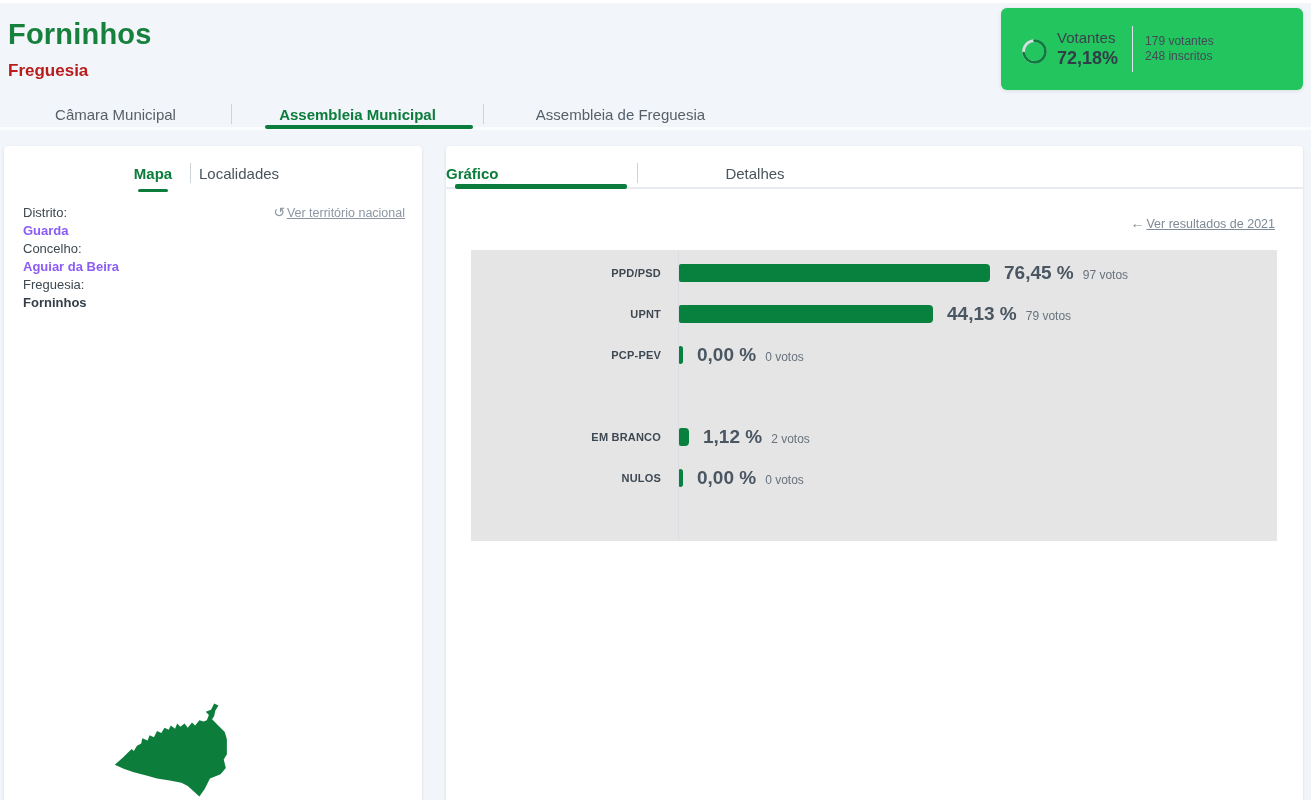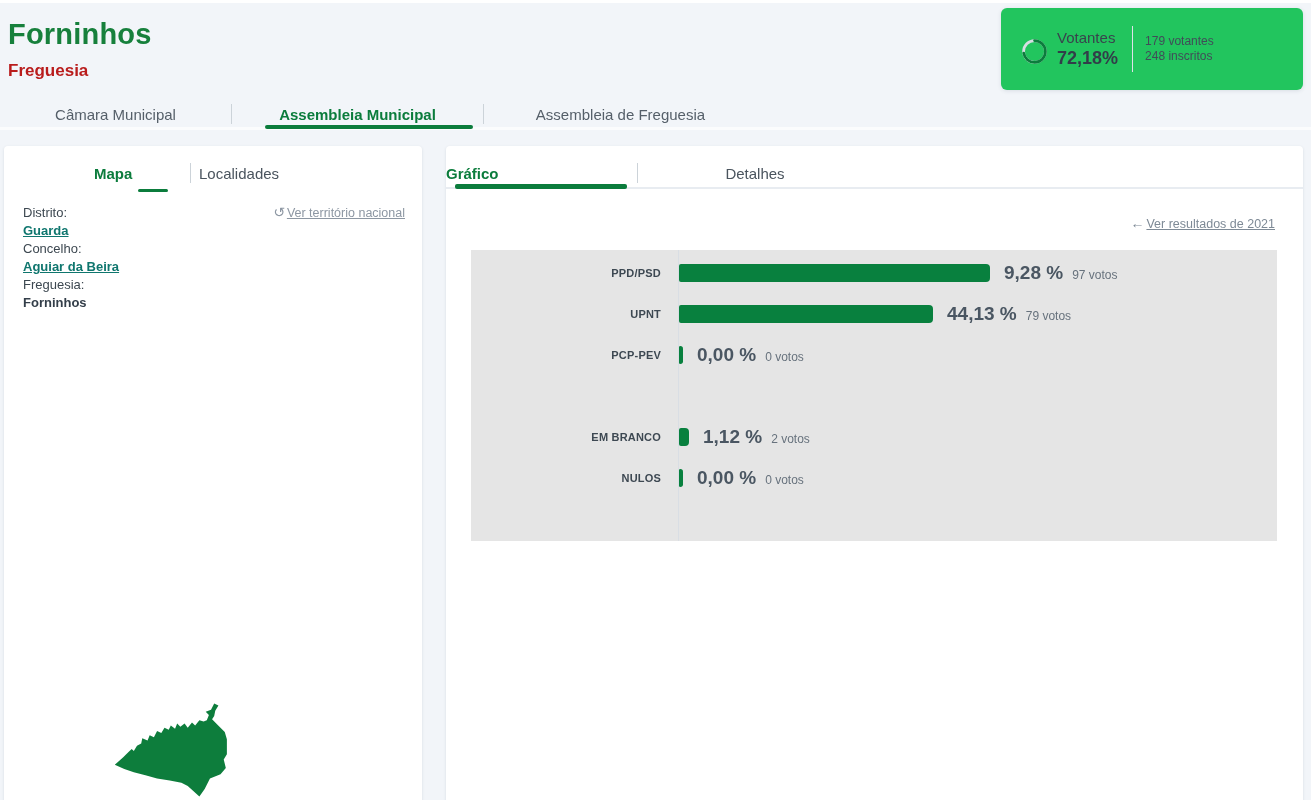--- a/index.html
+++ b/index.html
@@ -39,30 +39,30 @@
   
   .card{position:absolute;background:#fff;border-radius:4px;box-shadow:0 1px 3px rgba(40,60,80,.13);}
   .left-card{left:4px;top:146px;width:418px;height:660px;}
   .right-card{left:446px;top:146px;width:857px;height:660px;}
 
   
   .panel-tab-active{color:#0b7c3c;font-weight:bold;font-size:15px;}
   .panel-tab{color:#4a545e;font-size:15px;cursor:pointer;}
 
   
-  .lp-tab-mapa{position:absolute;left:90px;top:19px;width:100px;text-align:left;}
+  .lp-tab-mapa{position:absolute;left:99px;top:19px;width:100px;text-align:center;}
   .lp-tab-divider{position:absolute;left:186px;top:17px;width:1px;height:20px;background:#ccd3d9;}
   .lp-tab-localidades{position:absolute;left:195px;top:19px;width:120px;}
   .lp-underline{position:absolute;left:134px;top:43px;width:30px;height:3px;background:#0b7c3c;border-radius:2px;}
   .reset-link{position:absolute;right:17px;top:58px;font-size:12.5px;color:#8d97a3;cursor:pointer;white-space:nowrap;}
   .reset-link .txt{text-decoration:underline;}
   .reset-icon{font-size:14px;margin-right:2px;text-decoration:none;display:inline-block;}
   .geo-fields{position:absolute;left:19px;top:58px;font-size:13px;line-height:18px;}
   .geo-label{color:#3c4750;}
-  .geo-link{color:#0f766e;font-weight:bold;text-decoration:underline;cursor:pointer;}
+  .geo-link{color:#8b5cf6;font-weight:bold;cursor:pointer;}
   .geo-value{color:#333e49;font-weight:bold;}
   .map-svg{position:absolute;left:105px;top:550px;width:130px;height:110px;}
 
   
   .rp-tab-grafico{position:absolute;left:0;top:19px;width:191px;text-align:left;}
   .rp-tab-divider{position:absolute;left:191px;top:17px;width:1px;height:20px;background:#ccd3d9;}
   .rp-tab-detalhes{position:absolute;left:191px;top:19px;width:236px;text-align:center;}
   .rp-baseline{position:absolute;left:0;top:41px;width:857px;height:2px;background:#e8ecf1;}
   .rp-underline{position:absolute;left:9px;top:38px;width:172px;height:5px;background:#0b7c3c;border-radius:2px;}
   .results-link{position:absolute;right:28px;top:69px;font-size:12.5px;color:#7e8a96;cursor:pointer;white-space:nowrap;}
@@ -153,21 +153,21 @@
     <span class="arrow-left-icon">←</span><span class="txt">Ver resultados de 2021</span>
   </div>
 
   <div class="chart-plot">
     <div class="chart-axis"></div>
 
   <div class="chart-row">
         <div class="chart-label">PPD/PSD</div>
         <div class="chart-bar-area">
           <div class="chart-bar" style="width: 311px; background: rgb(8, 128, 62);"></div>
-          <span class="chart-pct">9,28 %</span>
+          <span class="chart-pct">76,45 %</span>
           <span class="chart-votes">97 votos</span>
         </div>
       </div>
       <div class="chart-row">
         <div class="chart-label">UPNT</div>
         <div class="chart-bar-area">
           <div class="chart-bar" style="width: 254px; background: rgb(8, 128, 62);"></div>
           <span class="chart-pct">44,13 %</span>
           <span class="chart-votes">79 votos</span>
         </div>

